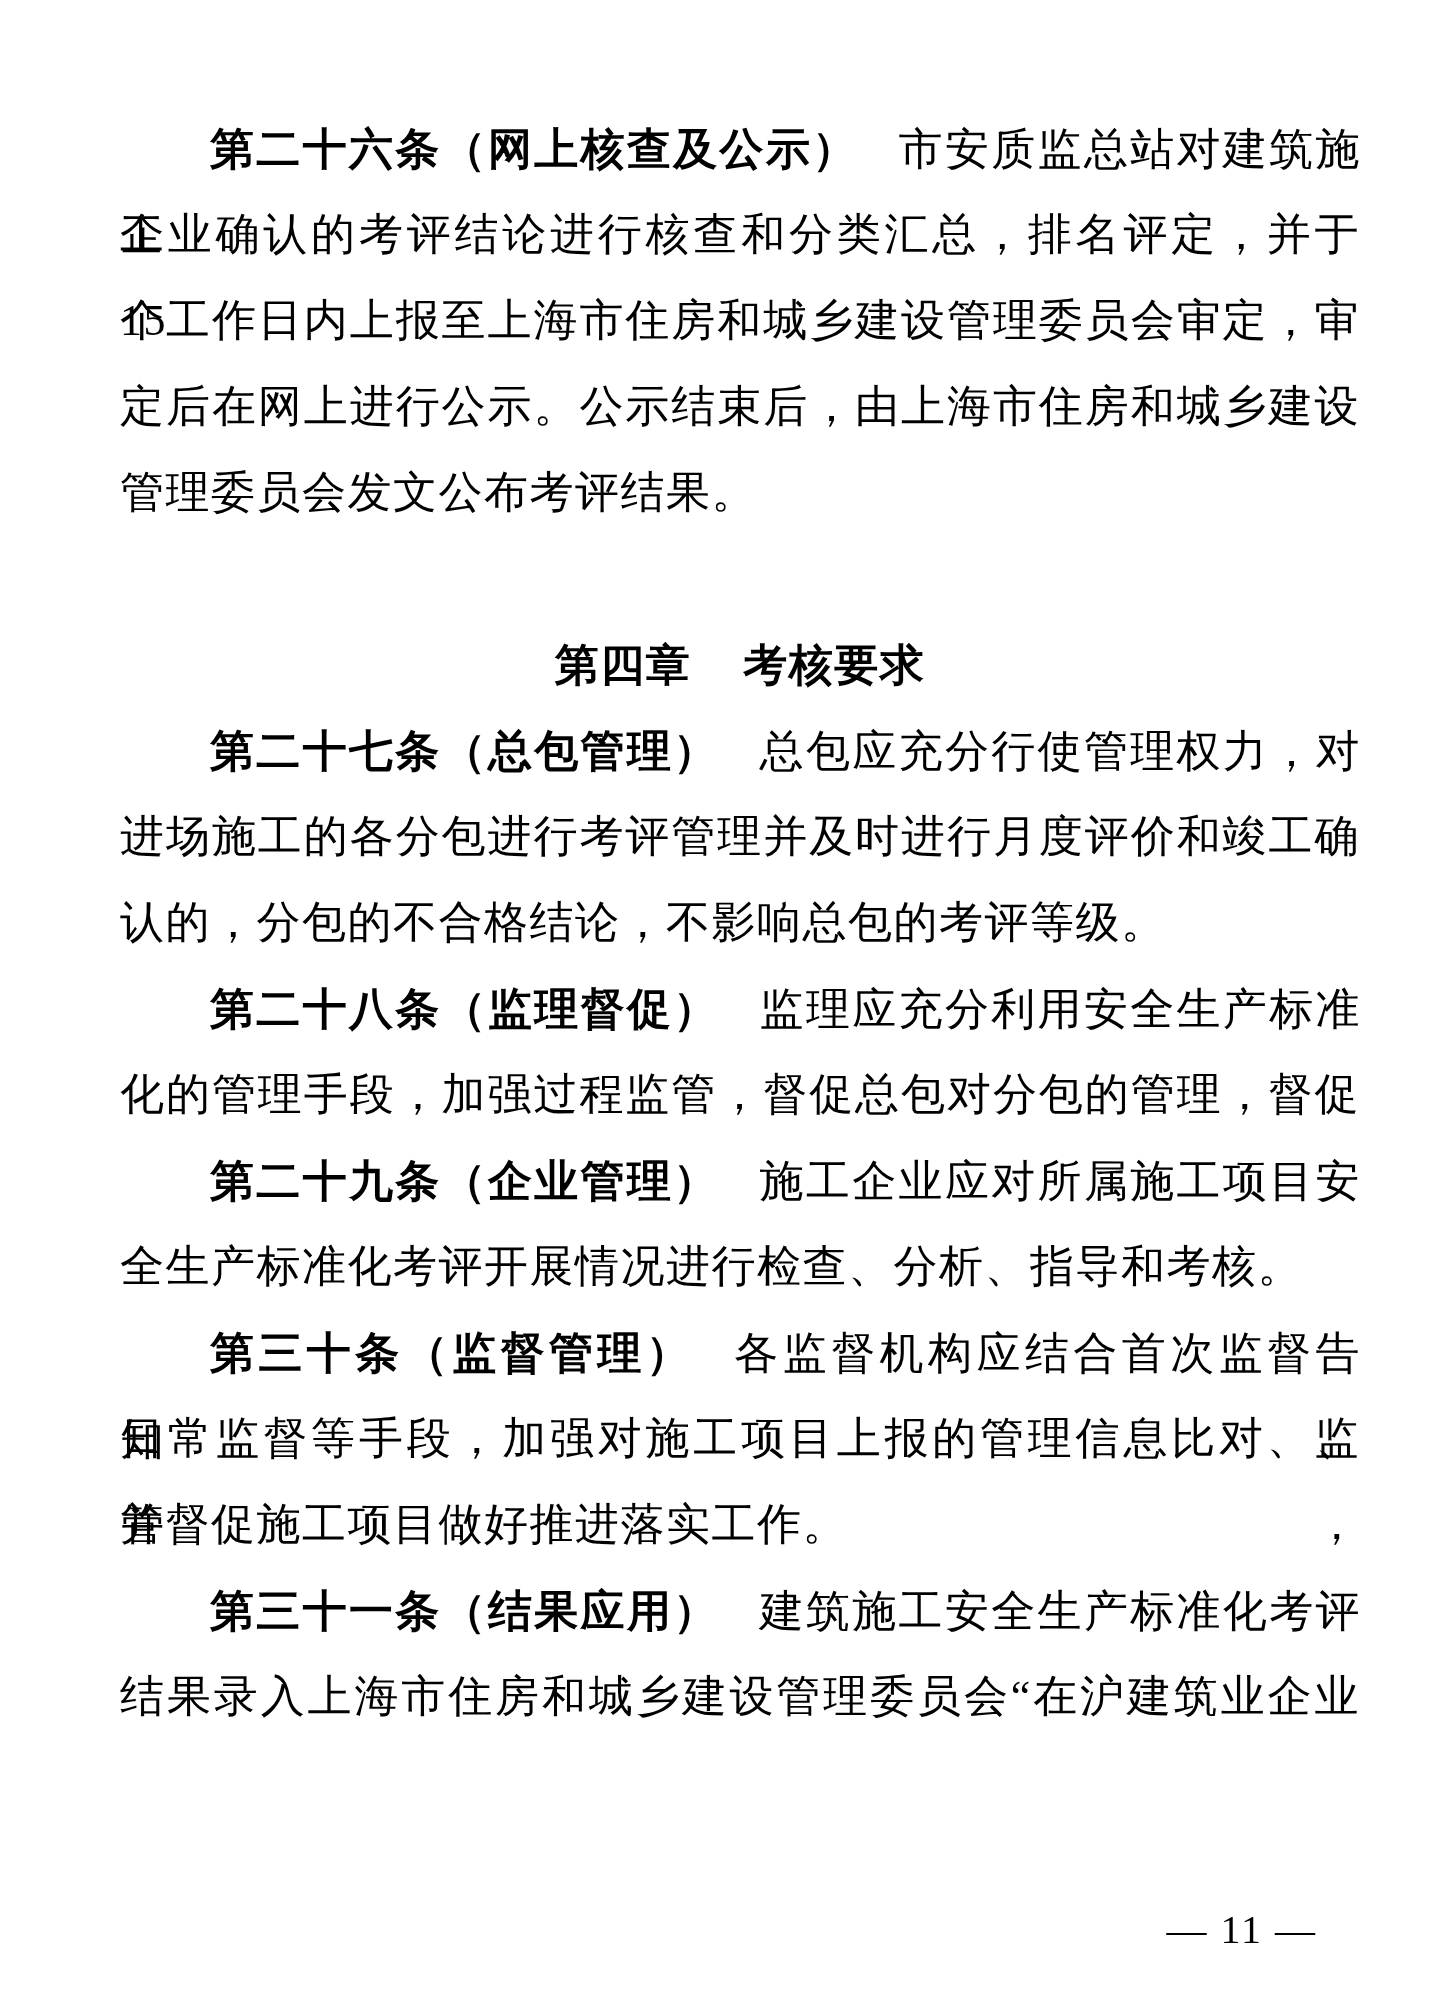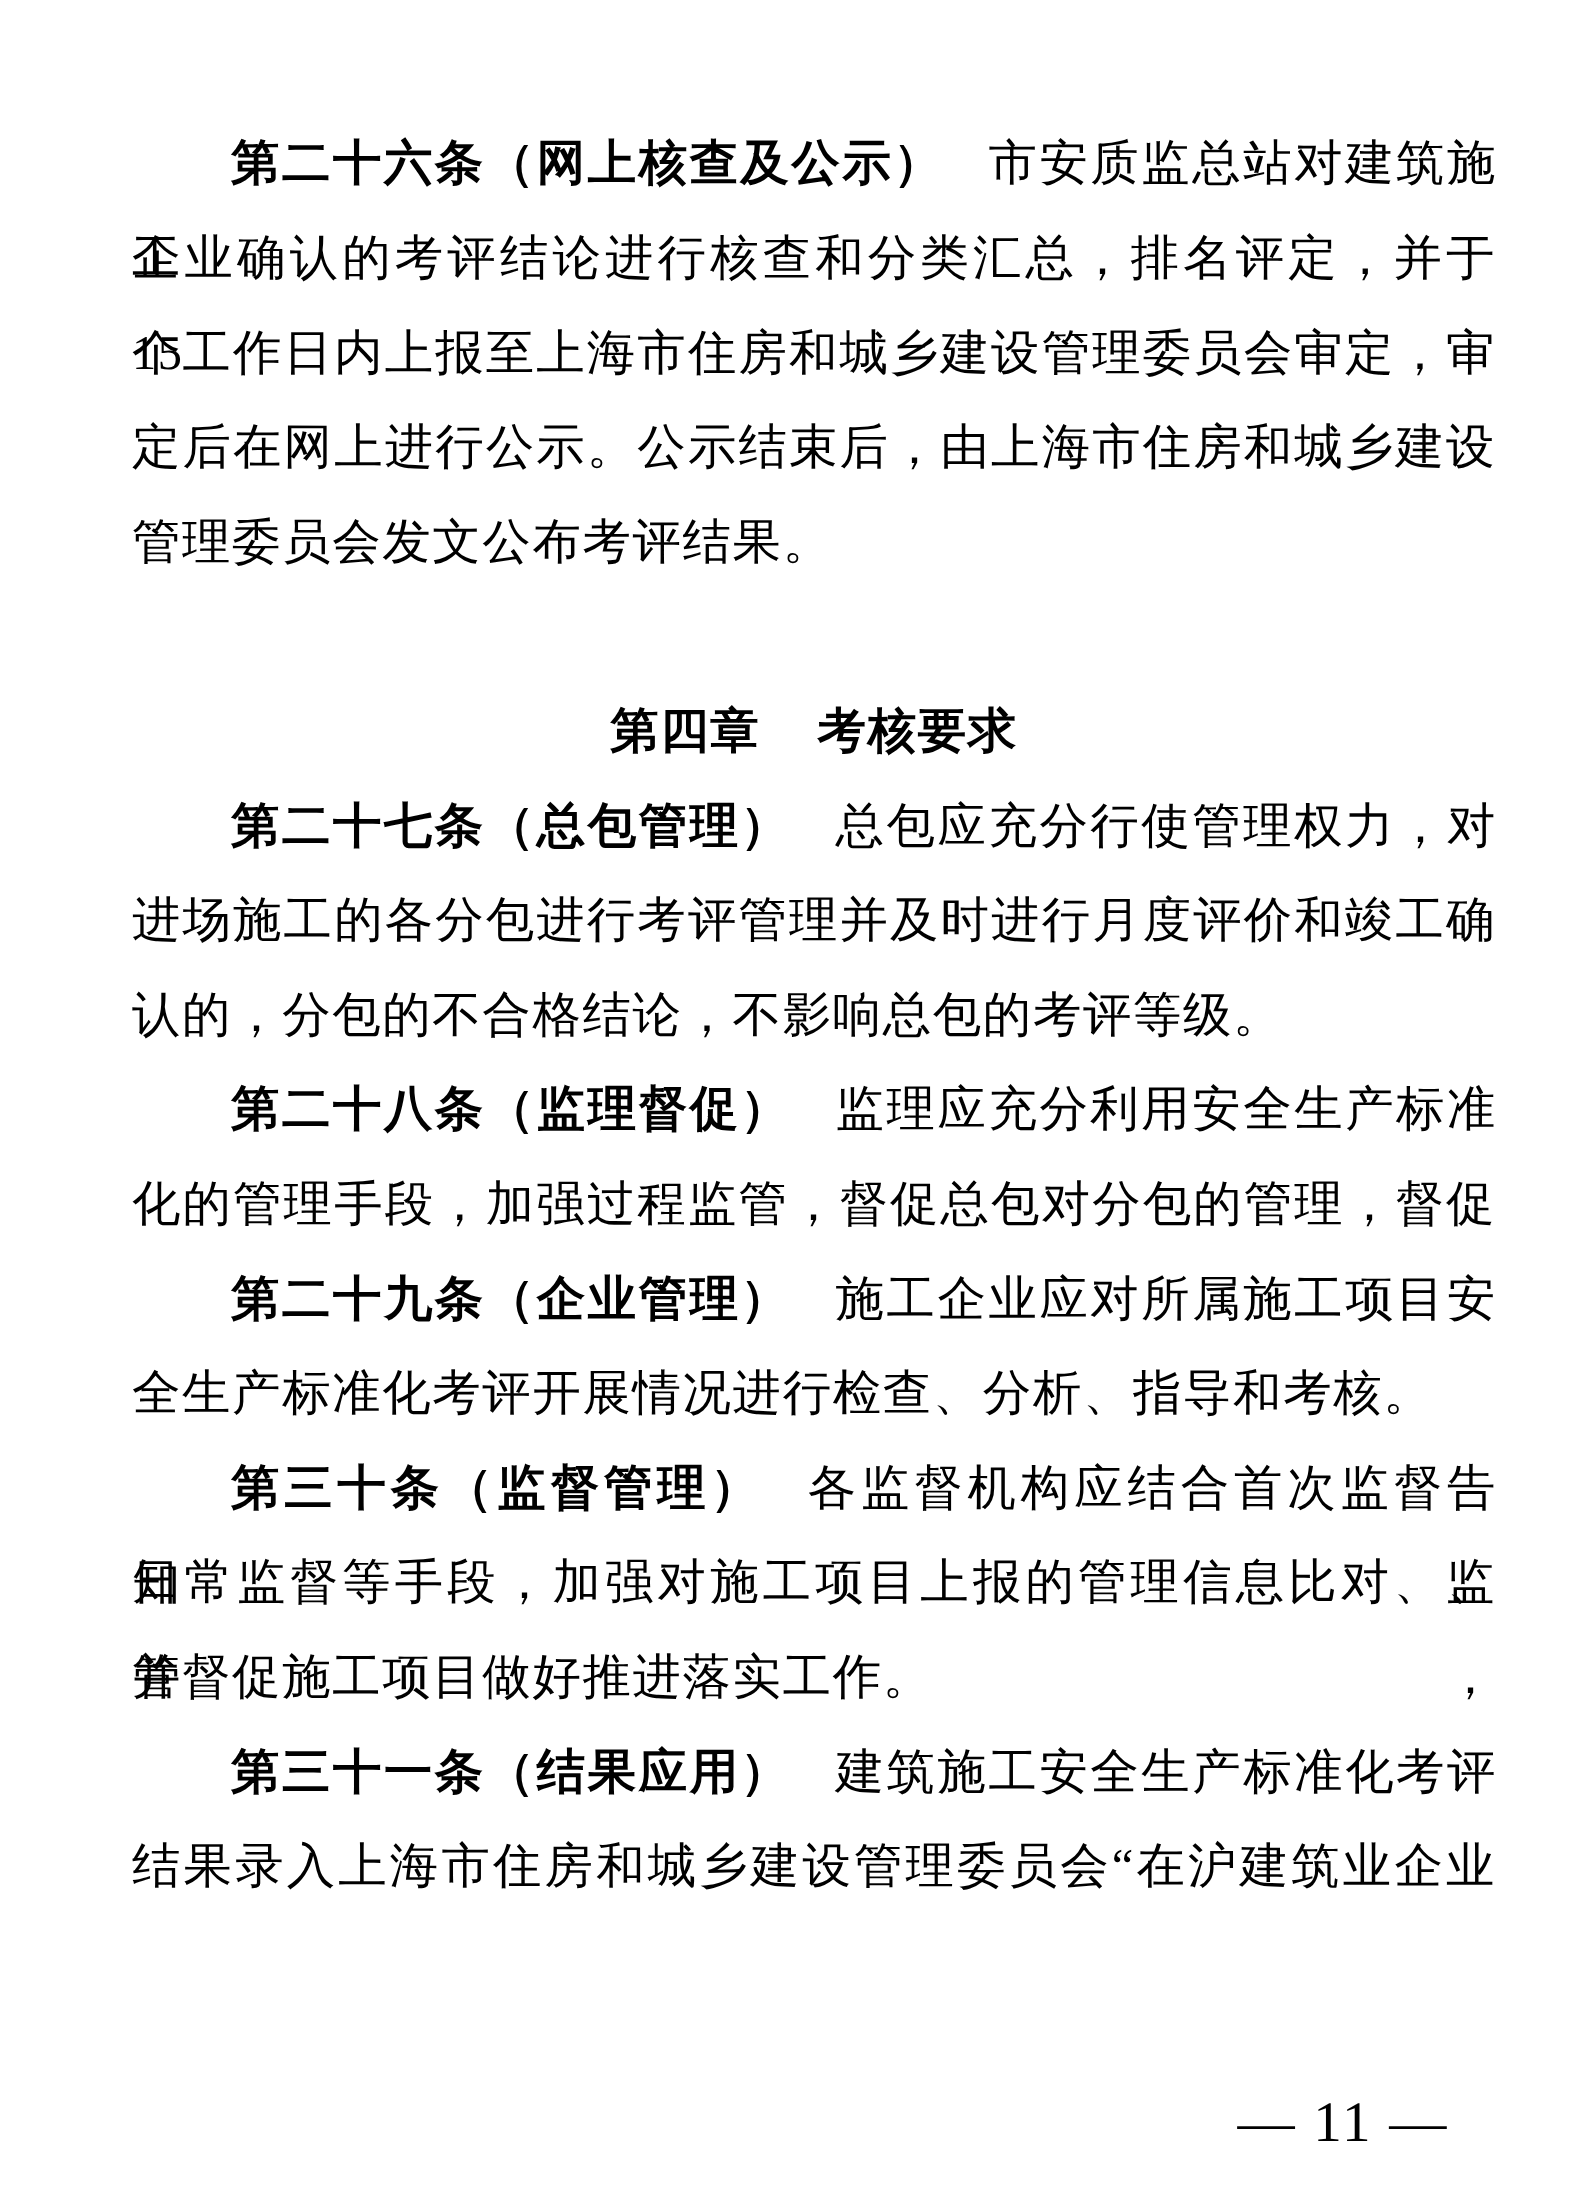--- a/index.html
+++ b/index.html
@@ -40,21 +40,21 @@
   .chapter {
     text-align:center;
     text-align-last:center;
   }
   .chapter-title { margin-left:52px; }
   .blank { height:86px; }
   .pagenum {
     position:absolute;
     top:1906px;
     right:158px;
-    font-size:52px;
+    font-size:40px;
     letter-spacing:2px;
     line-height:48px;
   }
 </style>
 </head>
 <body>
 
 <div class="sheet">
   <div class="textblock">
 

